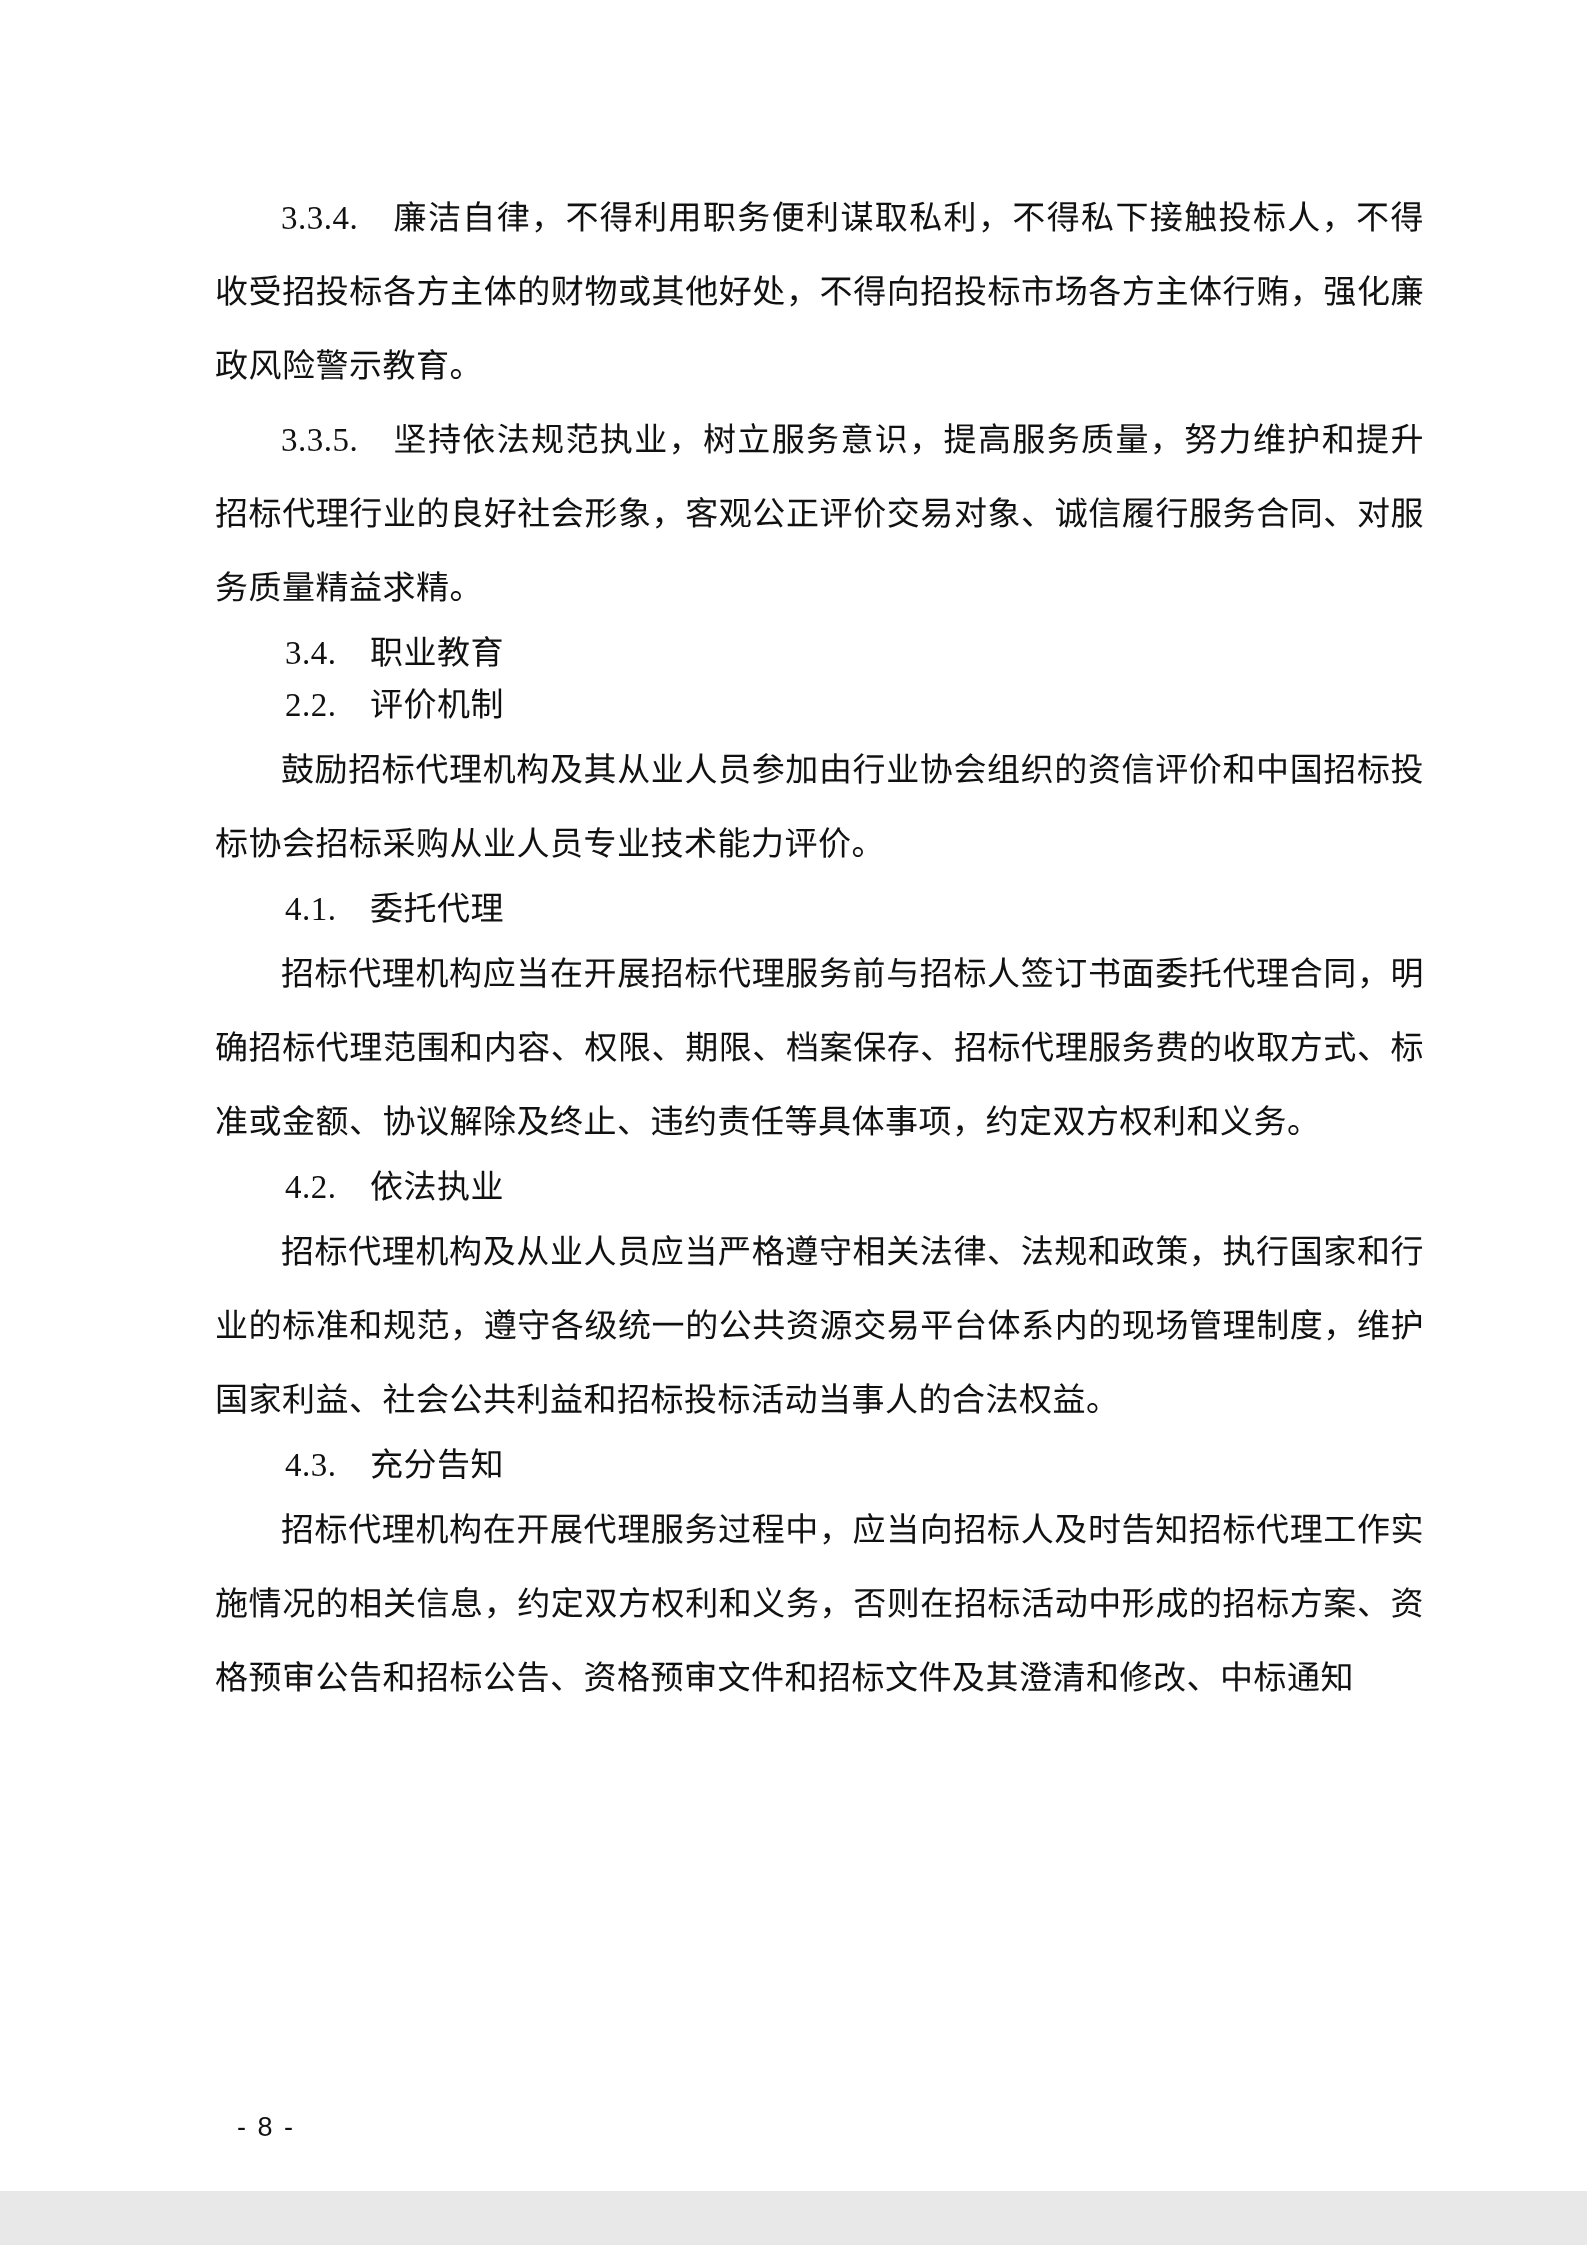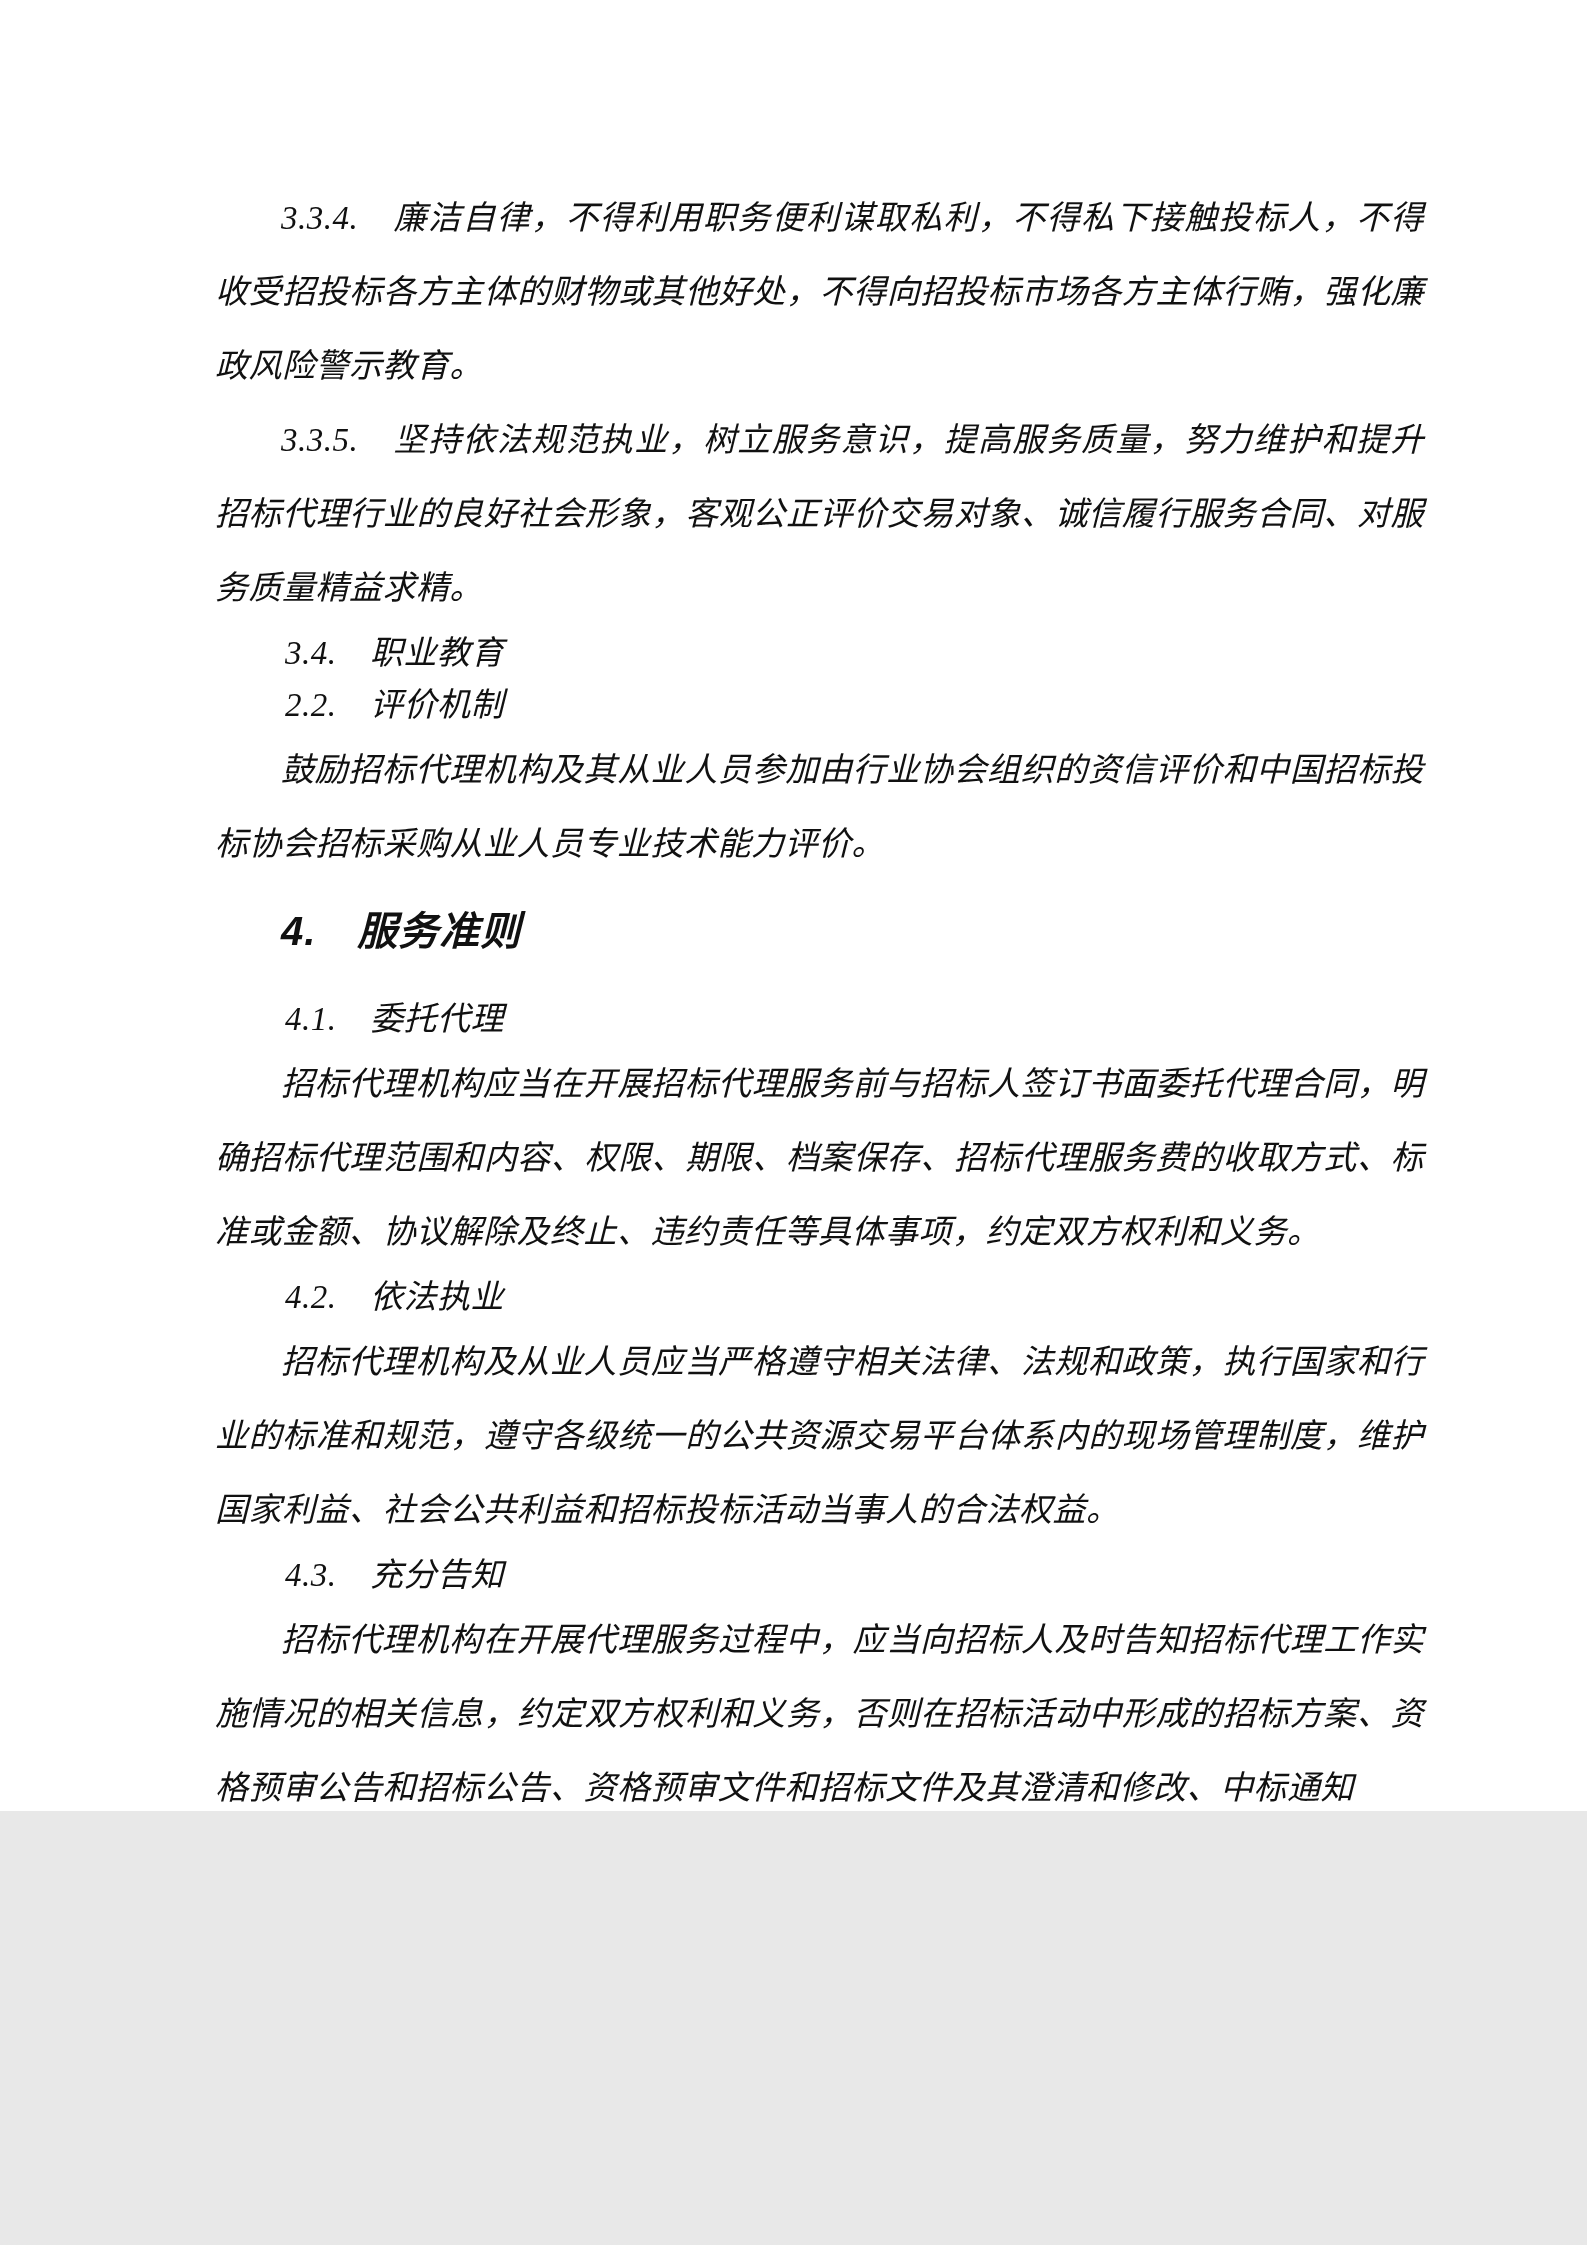--- a/index.html
+++ b/index.html
@@ -1,23 +1,22 @@
 <!DOCTYPE html>
 <html lang="zh-CN"><head>
 <meta charset="utf-8">
 <style>
   html,body{margin:0;padding:0;background:#e8e8e8;}
   .page{
     position:relative;
-    width:1587px;height:1811px;
+    width:1587px;height:2191px;
     background:#ffffff;
     margin:0 auto;
     overflow:hidden;
     color:#111;
-    font-style:italic;
   }
   .content{
     position:absolute;
     left:215px;right:163px;top:181px;
   }
   .para{
     margin:0;
     font-family:"Liberation Serif","DejaVu Serif",serif;
     font-size:33px;
     line-height:74px;
@@ -57,21 +56,20 @@
 <body>
 
 <div class="page">
   <main class="content">
 
   <p class="para">3.3.4.　廉洁自律，不得利用职务便利谋取私利，不得私下接触投标人，不得收受招投标各方主体的财物或其他好处，不得向招投标市场各方主体行贿，强化廉政风险警示教育。</p>
       <p class="para">3.3.5.　坚持依法规范执业，树立服务意识，提高服务质量，努力维护和提升招标代理行业的良好社会形象，客观公正评价交易对象、诚信履行服务合同、对服务质量精益求精。</p>
       <h3 class="subhead">3.4.　职业教育</h3>
       <h3 class="subhead">2.2.　评价机制</h3>
       <p class="para">鼓励招标代理机构及其从业人员参加由行业协会组织的资信评价和中国招标投标协会招标采购从业人员专业技术能力评价。</p>
-      <h2 class="head">4.　服务准则</h2>
       <h3 class="subhead">4.1.　委托代理</h3>
       <p class="para">招标代理机构应当在开展招标代理服务前与招标人签订书面委托代理合同，明确招标代理范围和内容、权限、期限、档案保存、招标代理服务费的收取方式、标准或金额、协议解除及终止、违约责任等具体事项，约定双方权利和义务。</p>
       <h3 class="subhead">4.2.　依法执业</h3>
       <p class="para">招标代理机构及从业人员应当严格遵守相关法律、法规和政策，执行国家和行业的标准和规范，遵守各级统一的公共资源交易平台体系内的现场管理制度，维护国家利益、社会公共利益和招标投标活动当事人的合法权益。</p>
       <h3 class="subhead">4.3.　充分告知</h3>
       <p class="para">招标代理机构在开展代理服务过程中，应当向招标人及时告知招标代理工作实施情况的相关信息，约定双方权利和义务，否则在招标活动中形成的招标方案、资格预审公告和招标公告、资格预审文件和招标文件及其澄清和修改、中标通知</p>
     </main>
   <div class="page-number">- 8 -</div>
 </div>
 

